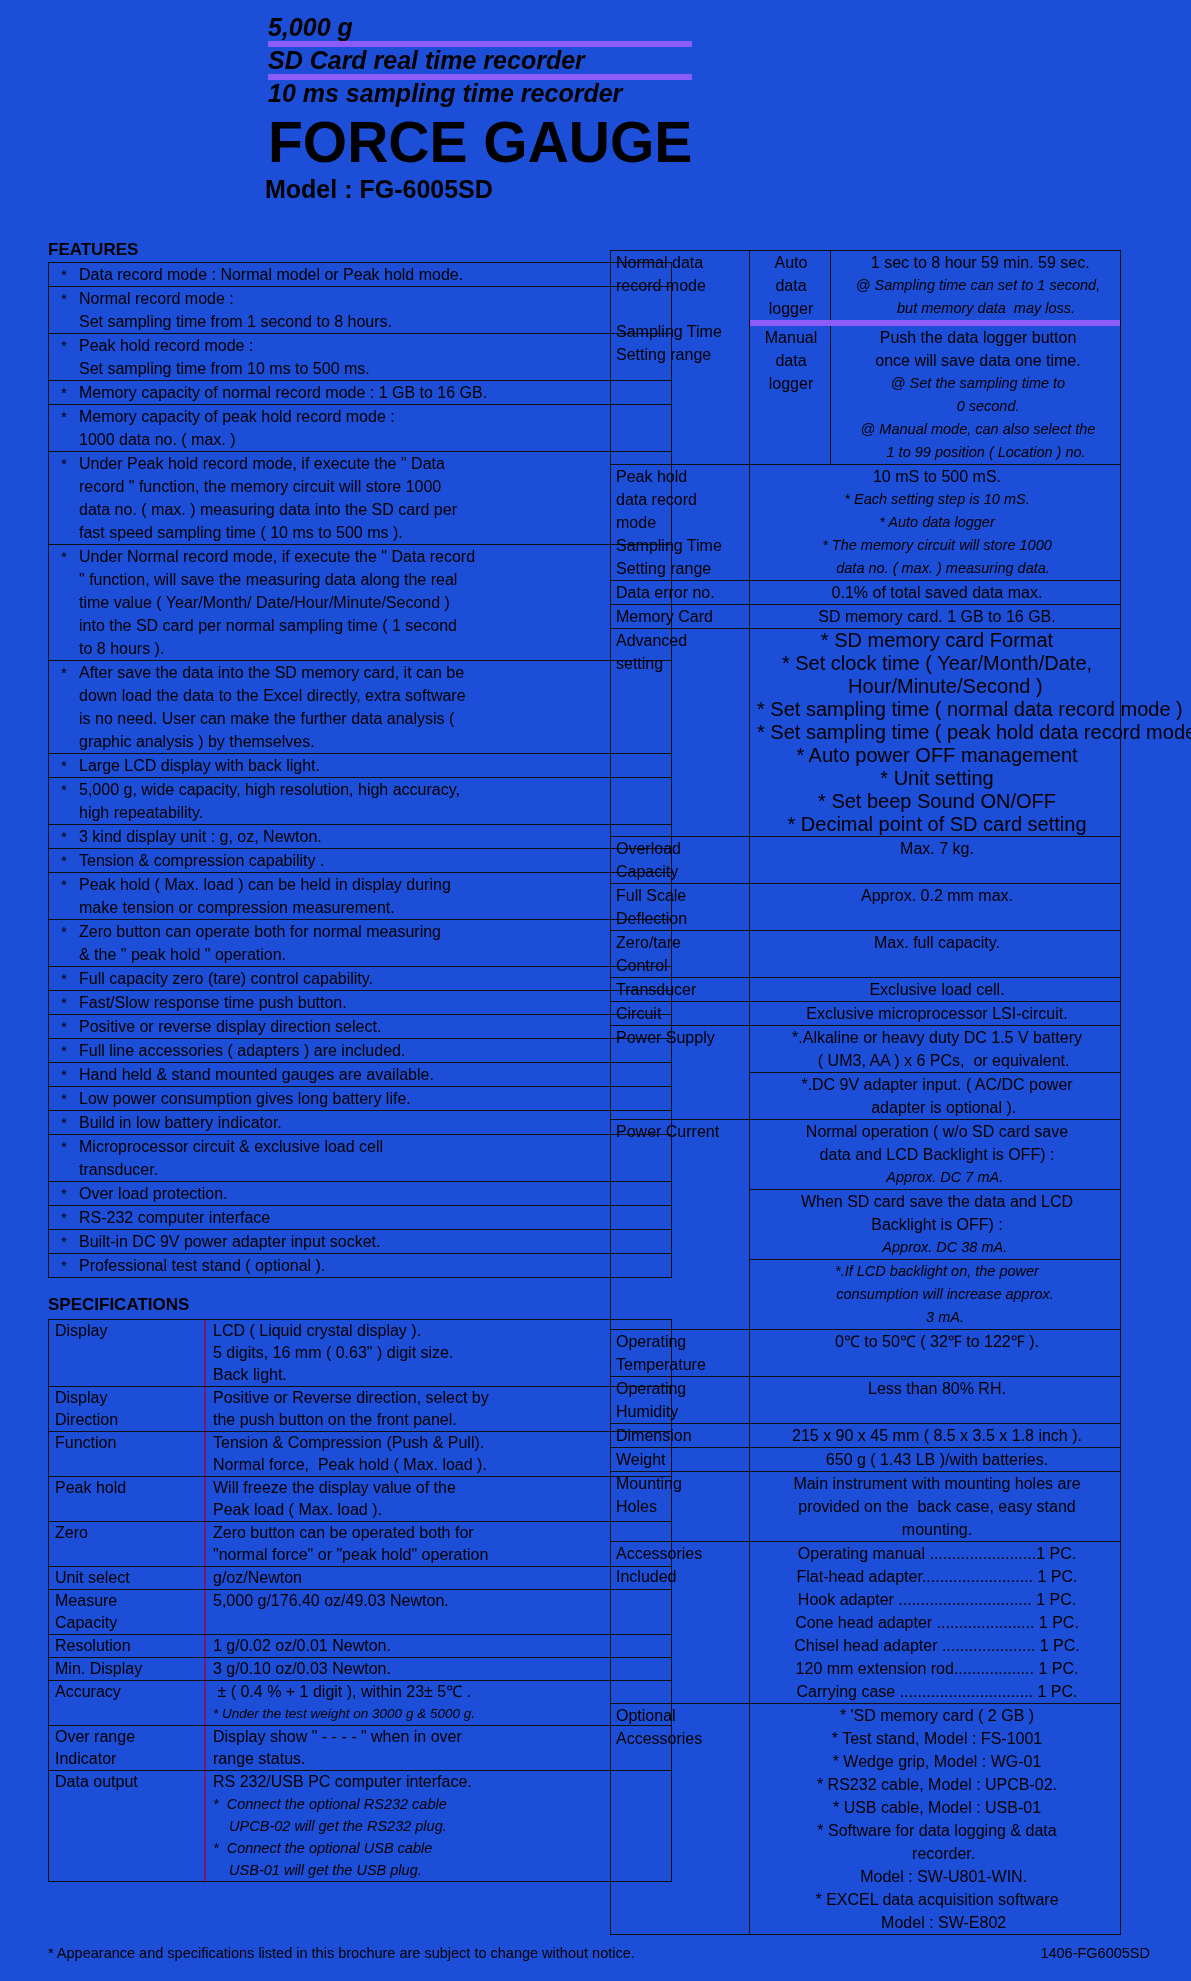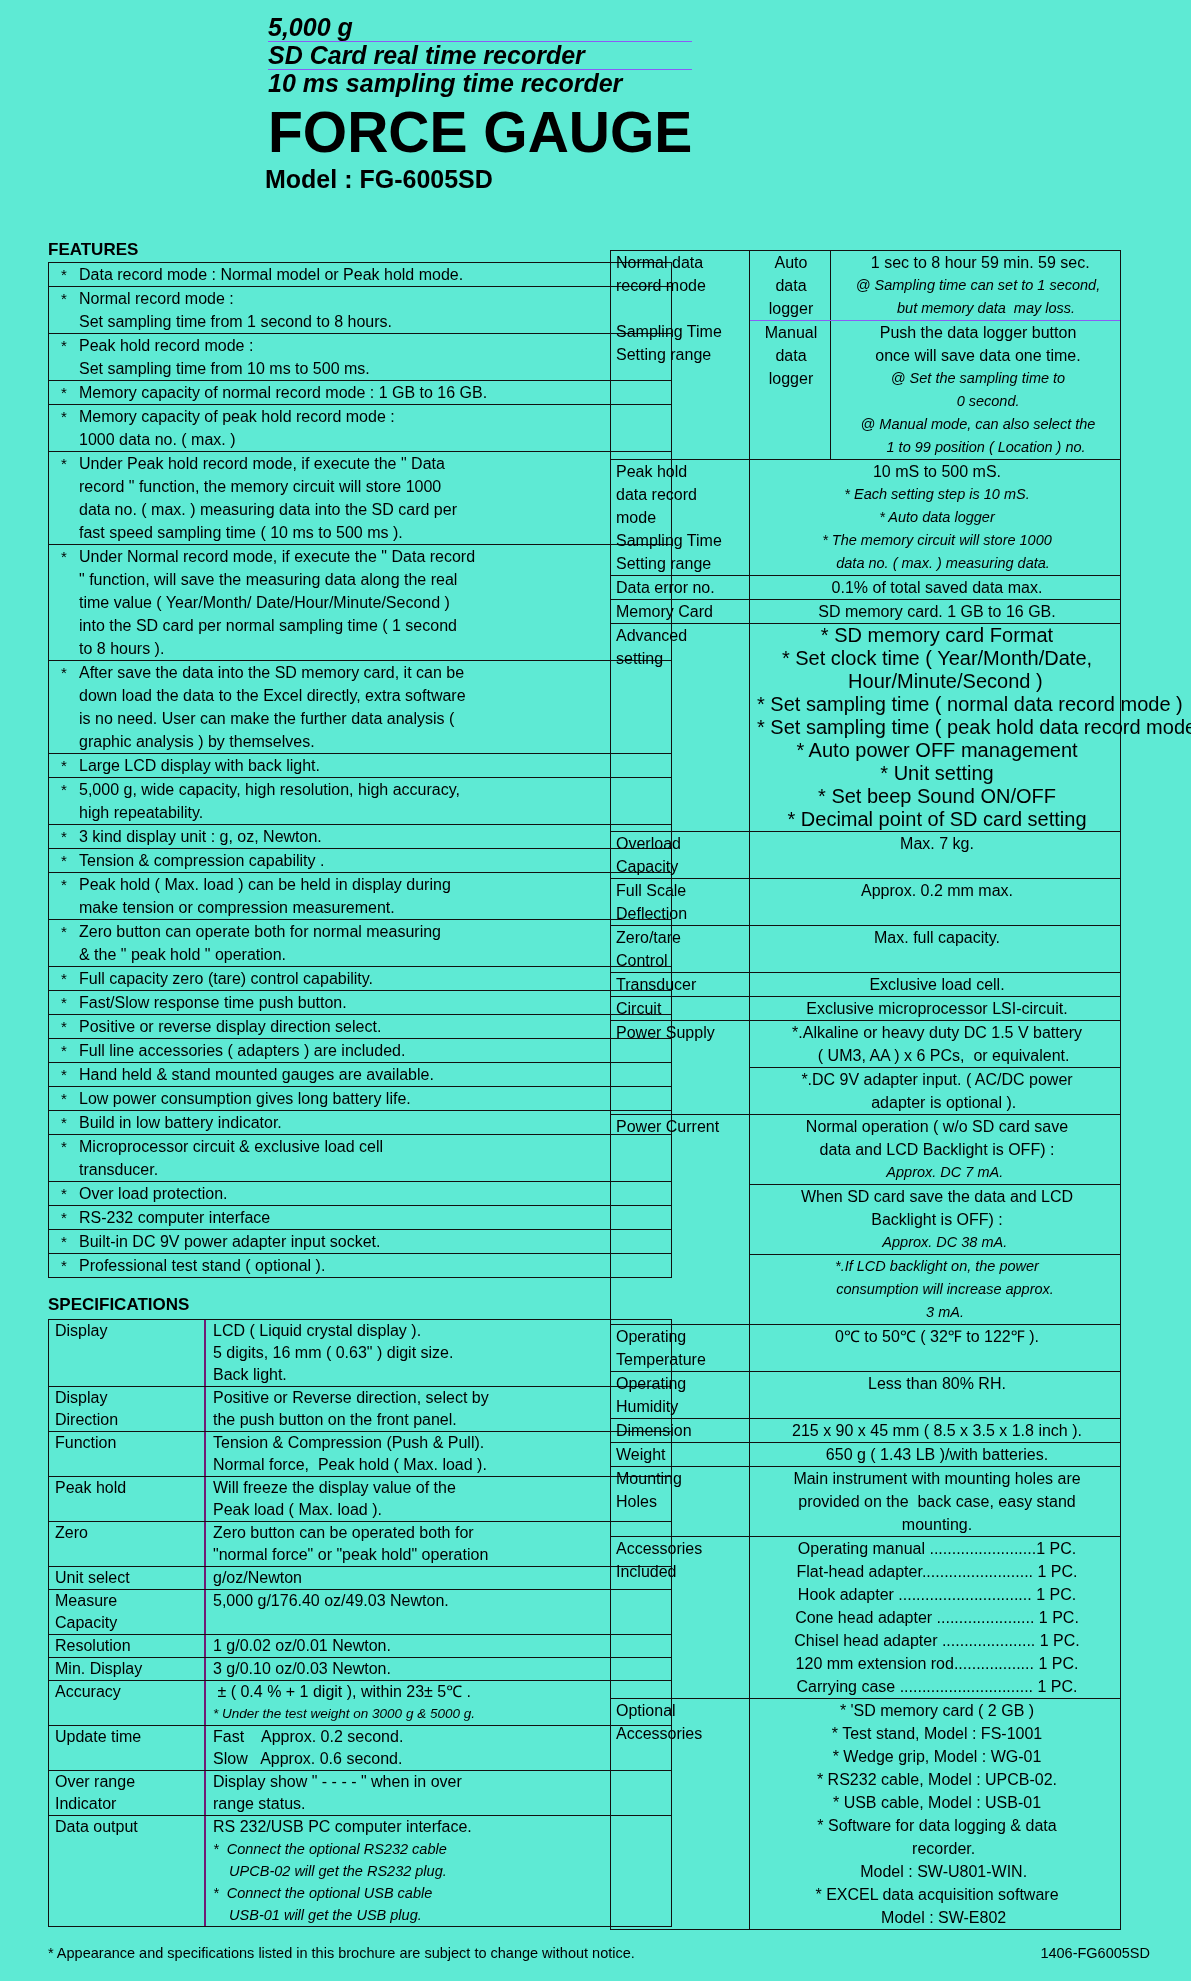--- a/index.html
+++ b/index.html
@@ -1,16 +1,16 @@
 <!DOCTYPE html>
 <html><head>
 <meta charset="utf-8">
 <style>
   html,body{margin:0;padding:0;background:#e8e8e8;}
-  .page{position:relative;width:1191px;height:1981px;background:#5eead4;
+  .page{position:relative;width:1191px;height:1981px;background:#1d4ed8;
         font-family:"Liberation Sans",sans-serif;color:#000;overflow:hidden;margin:0 auto;}
   
   .hdr{position:absolute;left:268px;top:14px;}
   .hdr .sub{font-weight:bold;font-style:italic;font-size:25px;line-height:27px;}
   .hdr .title{font-weight:bold;font-size:57px;line-height:58px;margin-top:6px;letter-spacing:0px;}
   .hdr .model{font-weight:bold;font-size:25px;margin-top:4px;margin-left:-3px;}
   
   .col-left{position:absolute;left:48px;top:240px;width:624px;}
   .col-right{position:absolute;left:610px;top:250px;width:511px;}
   .sec-h{font-weight:bold;font-size:17px;line-height:20px;margin:0 0 2px 0;}
@@ -31,21 +31,21 @@
   .srow:first-child{border-top:none;}
   .slbl{width:146px;flex:none;border-right:2px solid #701a75;padding:0 3px 0 6px;}
   .sval{flex:1;min-width:0;padding:0 4px 0 7px;}
   
   .rrow{display:flex;border-top:1px solid #111;}
   .rrow:first-child{border-top:none;}
   .rlbl{width:130px;flex:none;border-right:1px solid #111;padding:0 3px 0 5px;}
   .rval{flex:1;min-width:0;display:flex;flex-direction:column;text-align:center;}
   .block{padding:0 3px 0 7px;border-top:1px solid #111;}
   .block:first-child{border-top:none;}
-  .sub{display:flex;border-top:1px solid #8b5cf6;}
+  .sub{display:flex;border-top:6px solid #8b5cf6;}
   .sub:first-child{border-top:none;}
   .smid{width:72px;flex:none;border-right:1px solid #111;padding:0 3px 0 5px;}
   .sval2{flex:1;min-width:0;padding:0 3px 0 8px;}
   
   .footer{position:absolute;left:48px;top:1944px;width:1102px;display:flex;
           justify-content:space-between;font-size:14.5px;line-height:18px;}
 </style>
 </head>
 <body>
 
@@ -322,29 +322,20 @@
           <div class="slbl">
             <div class="line">Accuracy</div>
           </div>
           <div class="sval">
             <div class="line"> ± ( 0.4 % + 1 digit ), within 23± 5℃ .</div>
             <div class="line t-is">* Under the test weight on 3000 g &amp; 5000 g.</div>
           </div>
         </div>
         <div class="srow">
           <div class="slbl">
-            <div class="line">Update time</div>
-          </div>
-          <div class="sval">
-            <div class="line">Fast    Approx. 0.2 second.</div>
-            <div class="line">Slow   Approx. 0.6 second.</div>
-          </div>
-        </div>
-        <div class="srow">
-          <div class="slbl">
             <div class="line">Over range</div>
             <div class="line">Indicator</div>
           </div>
           <div class="sval">
             <div class="line">Display show " - - - - " when in over</div>
             <div class="line">range status.</div>
           </div>
         </div>
         <div class="srow">
           <div class="slbl">

